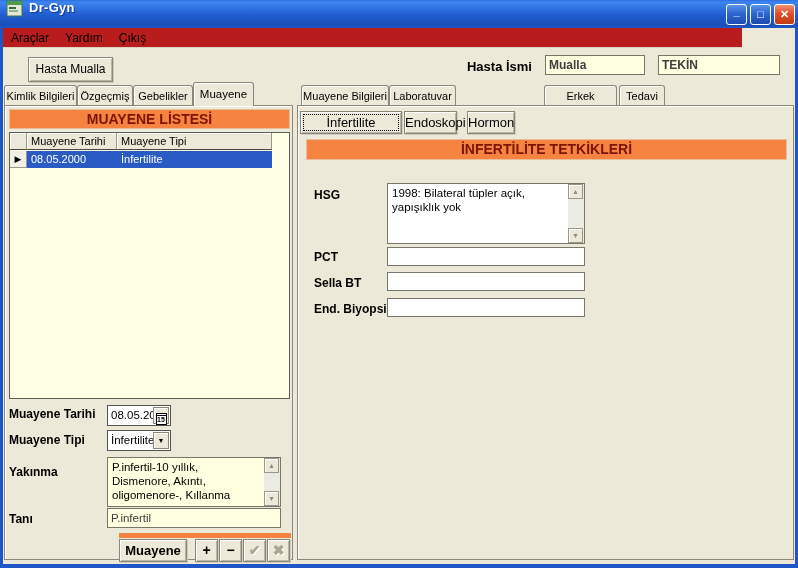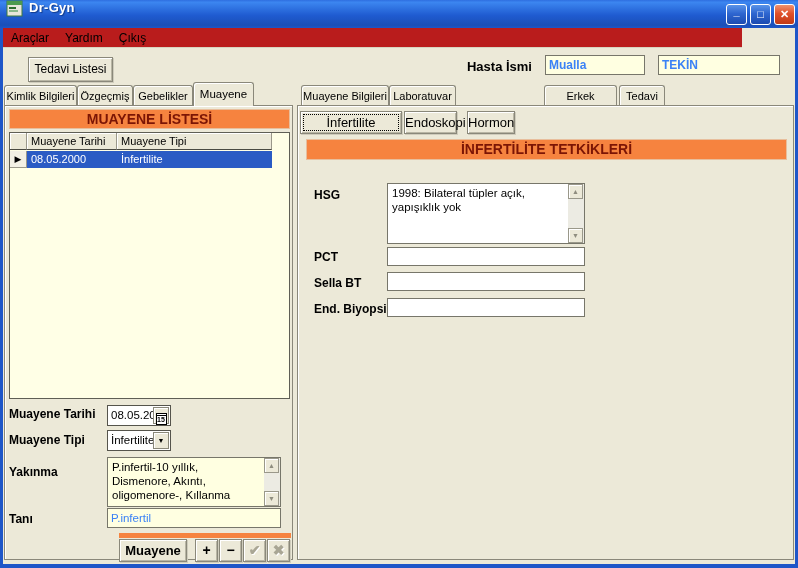--- a/index.html
+++ b/index.html
@@ -41,21 +41,21 @@
   .btn {
     background:#ECE9D8; border:1px solid #8A887A;
     box-shadow:inset 1px 1px 0 #FFFFFF, inset -1px -1px 0 #B8B5A4, 1px 1px 0 #CFCCBC;
     font-size:12px; color:#000; text-align:center; cursor:default;
   }
   .hasta-listesi { position:absolute; left:28px; top:57px; width:85px; height:25px; line-height:23px; }
   .lbl { position:absolute; font-weight:bold; font-size:12px; color:#000; }
   .hasta-ismi { left:440px; top:59px; width:92px; text-align:right; font-size:13px; }
   .field {
     position:absolute; border:1px solid #77766A; background:#FFFFE1;
-    font-size:12px; padding:2px 3px; font-family:"Liberation Sans",sans-serif; color:#3b82f6;
+    font-size:12px; padding:2px 3px; font-family:"Liberation Sans",sans-serif; color:#404040;
   }
   input.field { outline:none; }
   .name-field { font-weight:bold; }
   
   .tab {
     position:absolute; top:85px; height:21px; background:#ECE9D8;
     border:1px solid #8A887A; border-bottom:none; border-radius:3px 3px 0 0;
     box-shadow:inset 1px 1px 0 #fff;
     font-size:11px; text-align:center; line-height:20px; z-index:2; cursor:default;
   }
@@ -152,21 +152,21 @@
   <div class="border-l"></div>
   <div class="border-r"></div>
   <div class="border-b"></div>
 
   <div class="menubar">
     <span class="menu-item">Araçlar</span>
     <span class="menu-item">Yardım</span>
     <span class="menu-item">Çıkış</span>
   </div>
 
-  <div class="btn hasta-listesi">Tedavi Listesi</div>
+  <div class="btn hasta-listesi">Hasta Mualla</div>
   <div class="lbl hasta-ismi">Hasta İsmi</div>
   <input class="field name-field" style="left: 545px; top: 55px; width: 100px; height: 20px;" value="Mualla">
   <input class="field name-field" style="left: 658px; top: 55px; width: 122px; height: 20px;" value="TEKİN">
 
   <div class="tab" style="left:4px; width:73px;">Kimlik Bilgileri</div>
   <div class="tab" style="left:77px; width:56px;">Özgeçmiş</div>
   <div class="tab" style="left:133px; width:60px;">Gebelikler</div>
   <div class="tab active" style="left:193px; width:61px;">Muayene</div>
 
   <div class="page page-left">

